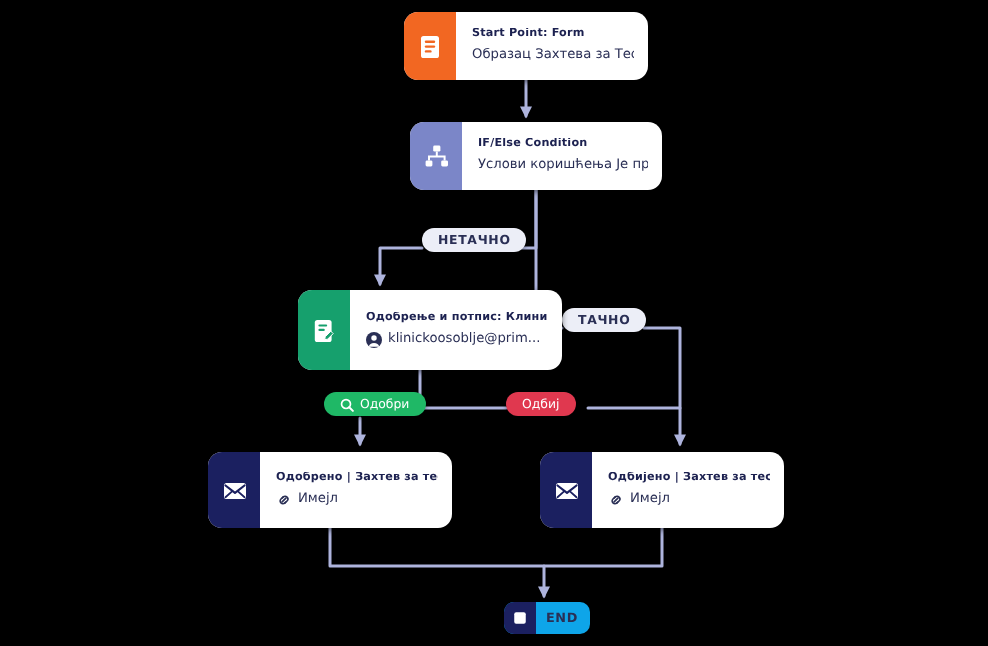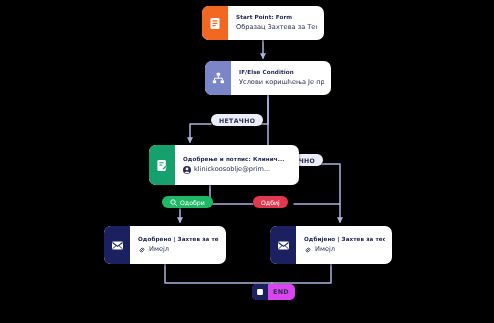--- a/index.html
+++ b/index.html
@@ -83,21 +83,21 @@
 
   
   .ic-orange { background: #f26722; }
   .ic-peri   { background: #7b86c8; }
   .ic-green  { background: #16a06d; }
   .ic-navy   { background: #1b2060; }
 
   
   #node-start    { left: 202px; top: 6px;   width: 122px; height: 34px; }
   #node-ifelse   { left: 205px; top: 61px;  width: 126px; height: 34px; }
-  #node-approval { left: 149px; top: 145px; width: 150px; height: 40px; }
+  #node-approval { left: 149px; top: 145px; width: 132px; height: 40px; }
   #node-approved { left: 104px; top: 226px; width: 122px; height: 38px; }
   #node-rejected { left: 270px; top: 226px; width: 122px; height: 38px; }
 
   
   .chip-cond {
     position: absolute;
     background: #eceef7;
     border-radius: 9px;
     padding: 2.5px 8px;
     font-size: 6.2px;
@@ -122,24 +122,24 @@
     color: #ffffff;
     white-space: nowrap;
     box-shadow: 0 1px 2px rgba(0,0,0,0.4);
   }
   #pill-approve { left: 162px; top: 196px; background: #1fb866; }
   #pill-reject  { left: 253px; top: 196px; background: #e0384f; }
 
   
   #node-end {
     position: absolute;
-    left: 252px; top: 284px;
-    display: flex;
-    align-items: center;
-    background: #d946ef;
+    left: 252px; top: 301px;
+    display: flex;
+    align-items: center;
+    background: #0ea5e9;
     border-radius: 5px;
     overflow: hidden;
     box-shadow: 0 1px 2px rgba(0,0,0,0.5);
     height: 16px;
   }
   #node-end .end-icon {
     width: 16px; height: 16px;
     background: #1b2060;
     display: flex;
     align-items: center;

